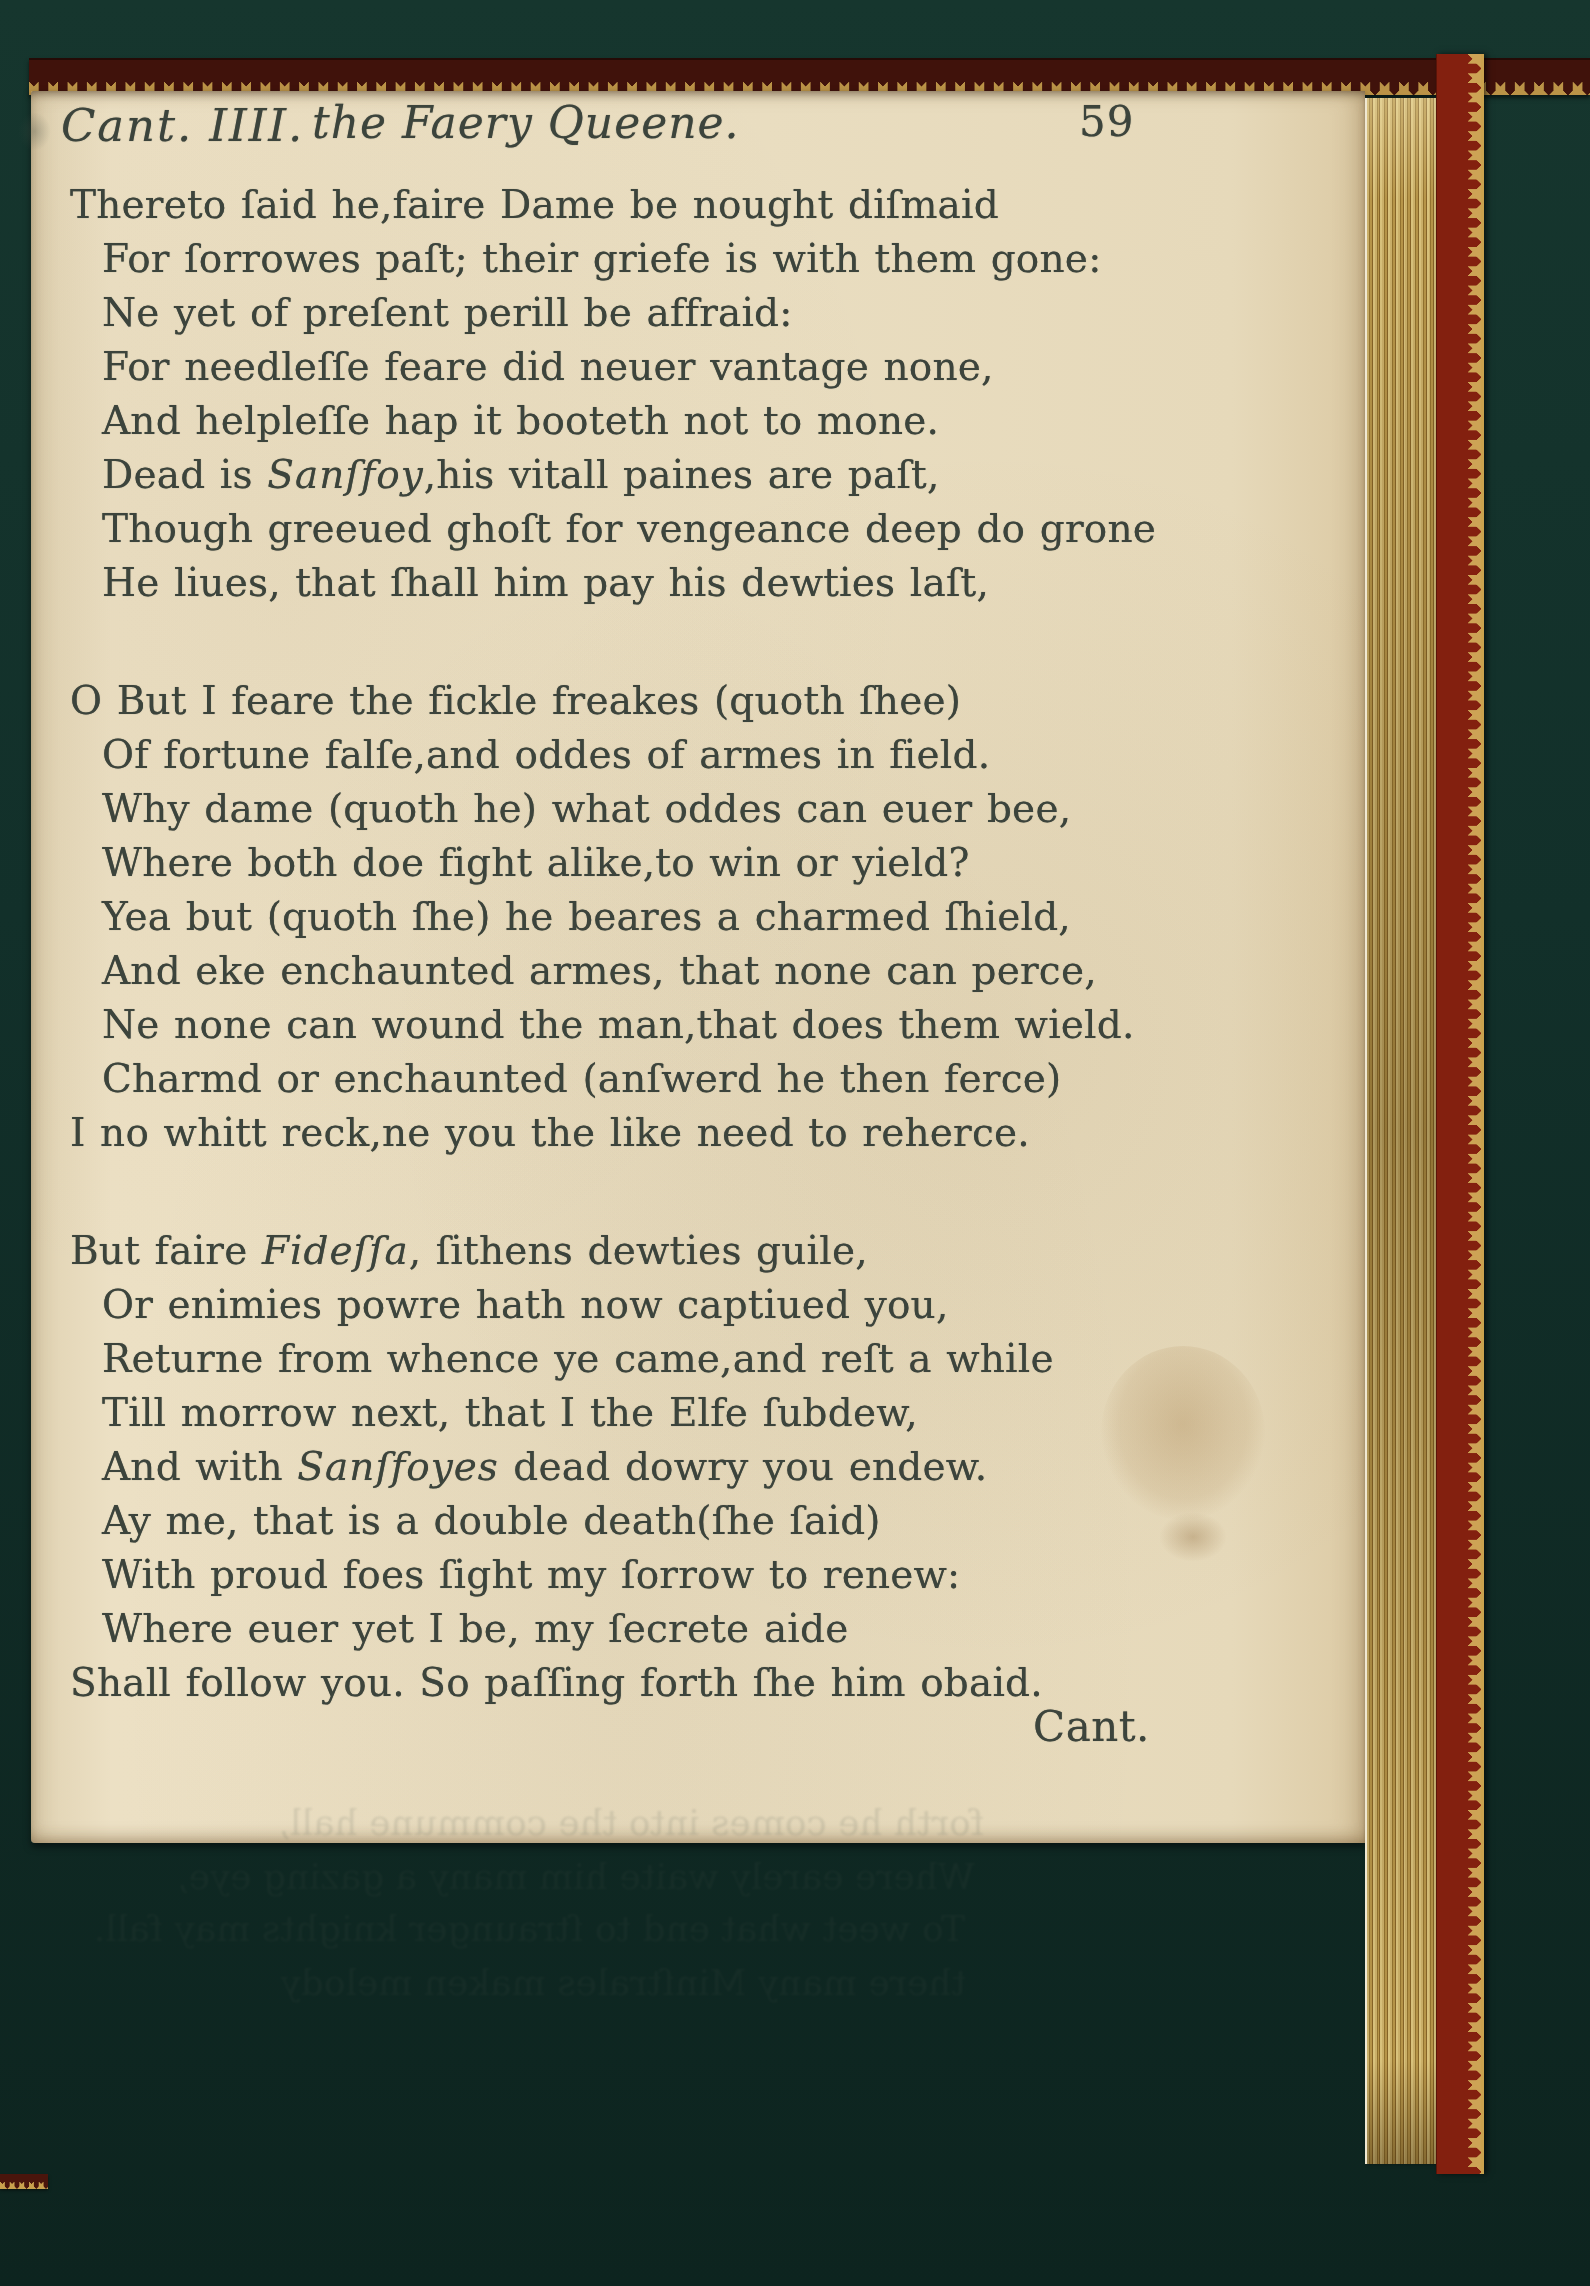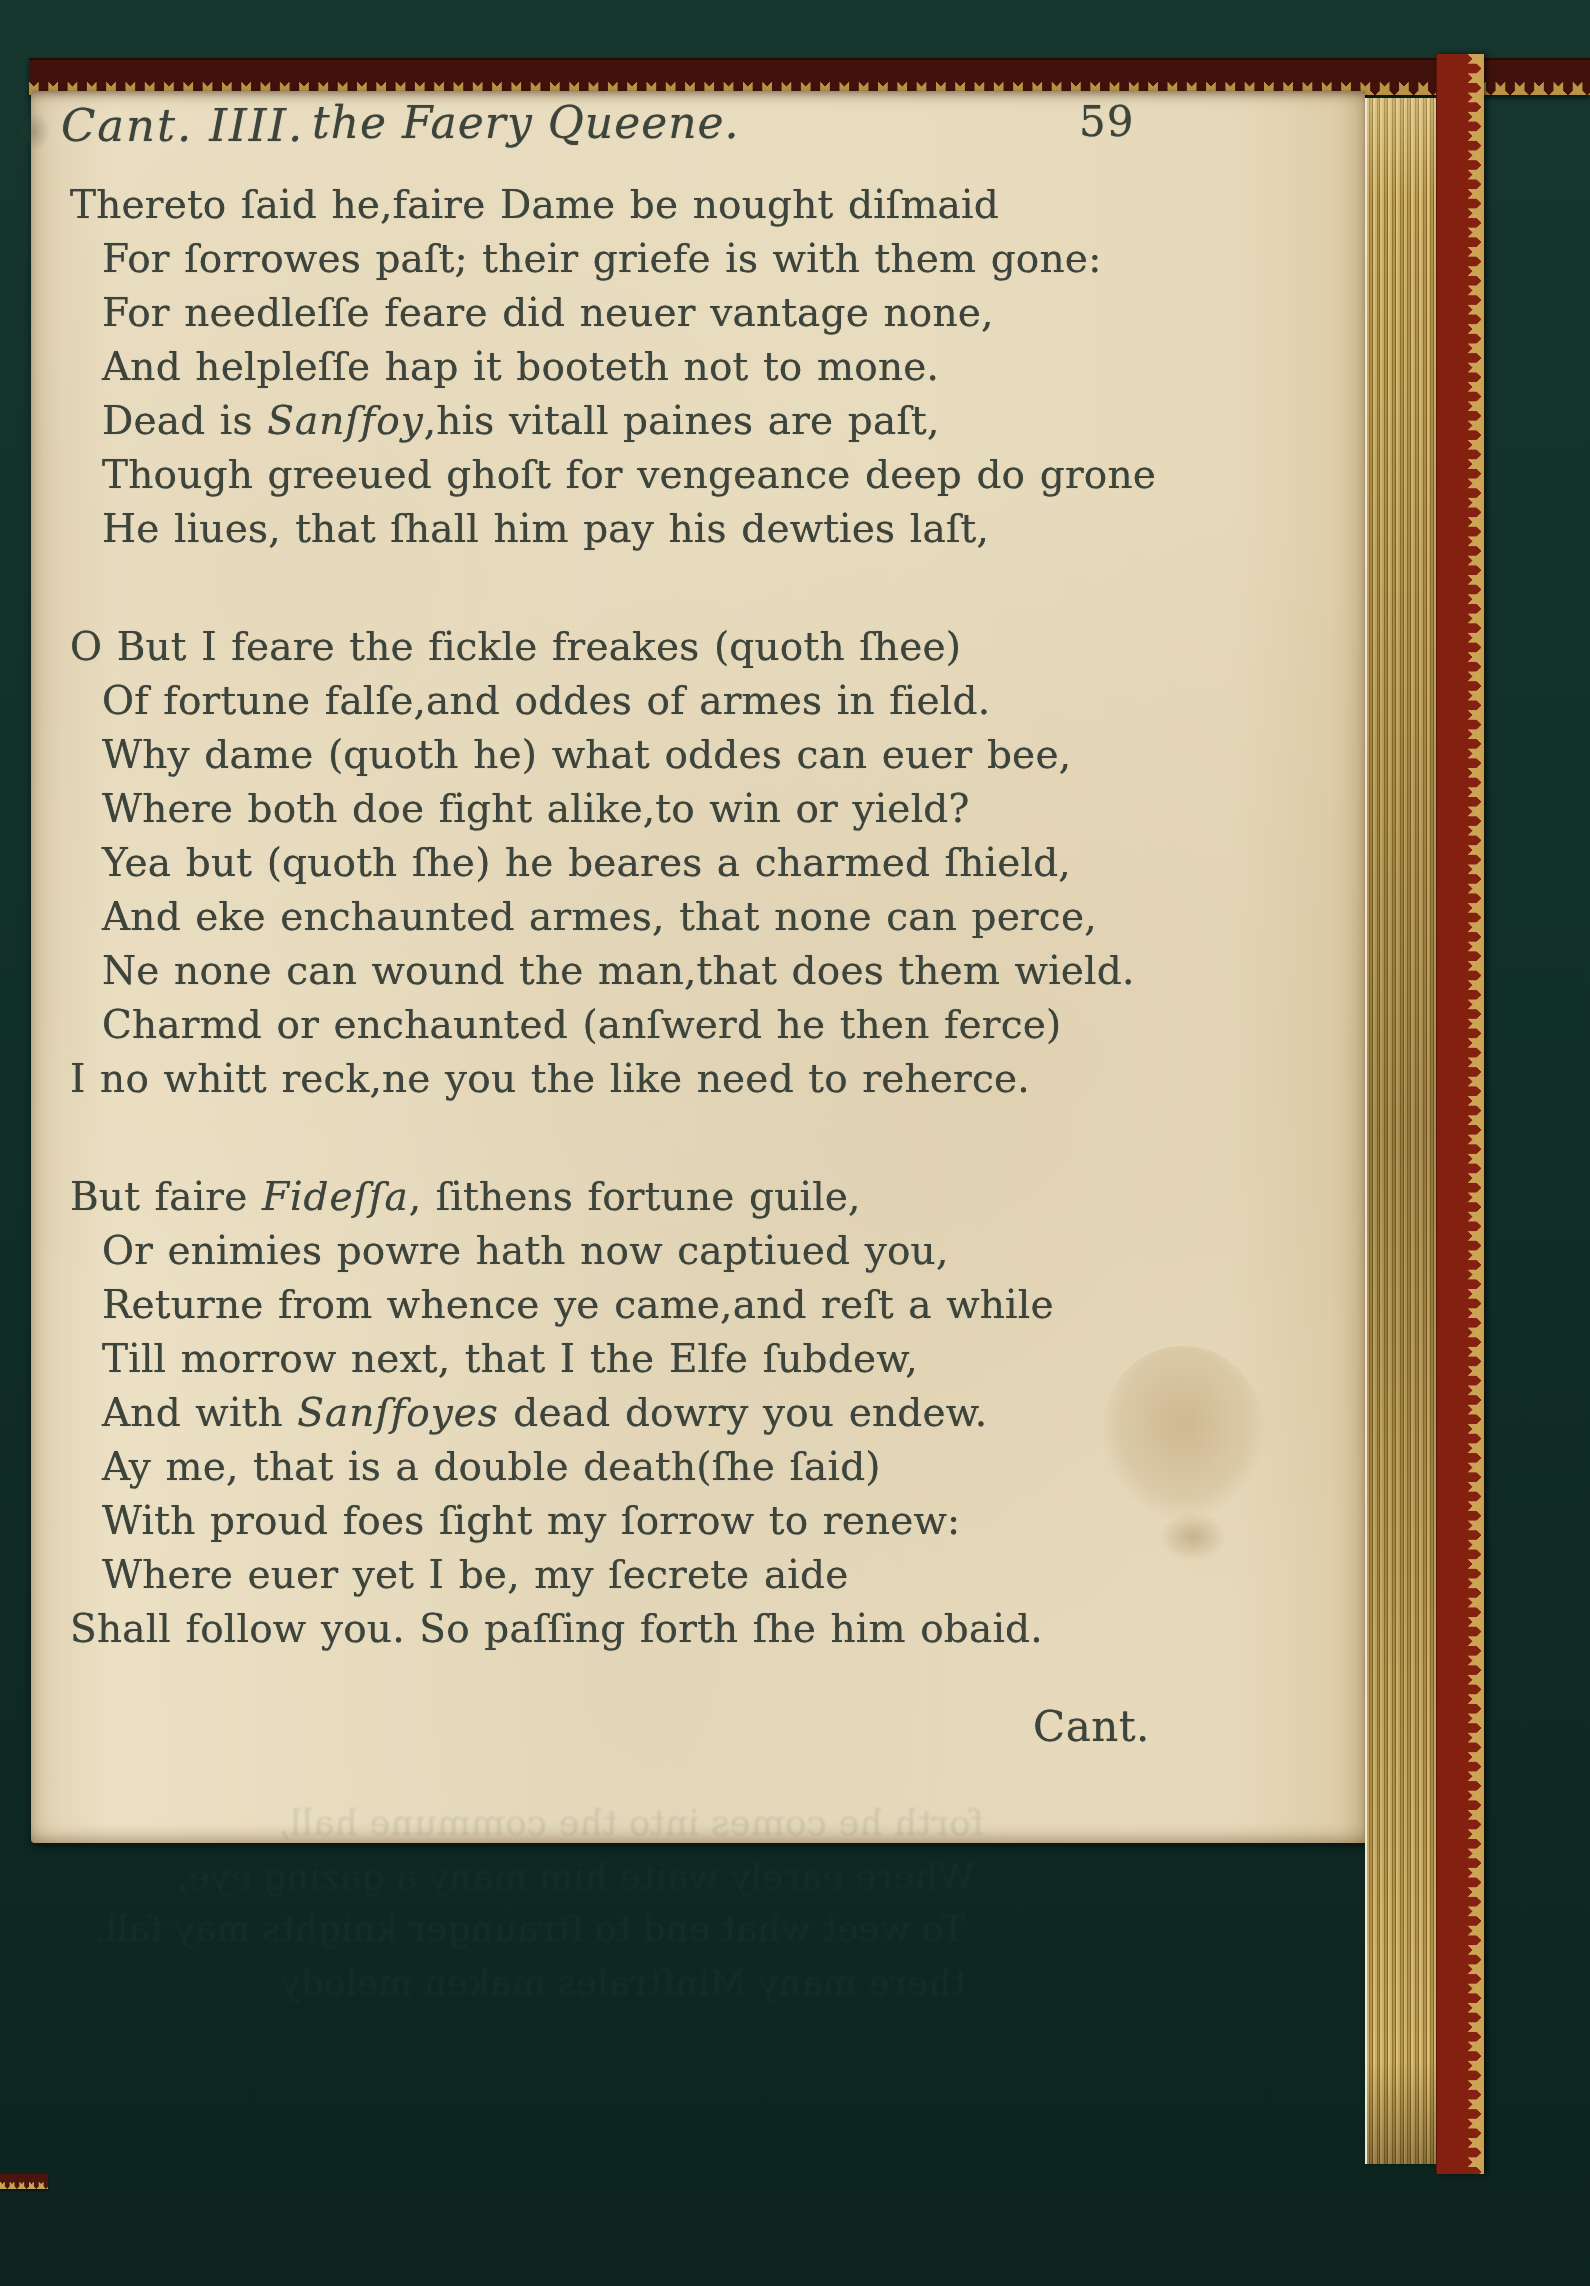--- a/index.html
+++ b/index.html
@@ -160,39 +160,40 @@
         <div class="bt bt0">forth he comes into the commune hall,</div>
         <div class="bt bt1">Where earely waite him many a gazing eye,</div>
         <div class="bt bt2">To weet what end to ſtraunger knights may fall.</div>
         <div class="bt bt3">there many Minſtrales maken melody</div>
       </div>
 
     <div class="poem">
         <div class="stanza">
           <div class="line"><span>Thereto ſaid he,faire Dame be nought diſmaid</span></div>
           <div class="line indent"><span>For ſorrowes paſt; their griefe is with them gone:</span></div>
+          <div class="line indent"><span>Ne yet of preſent perill be affraid:</span></div>
           <div class="line indent"><span>For needleſſe feare did neuer vantage none,</span></div>
           <div class="line indent"><span>And helpleſſe hap it booteth not to mone.</span></div>
           <div class="line indent"><span>Dead is </span><span class="it">Sanſfoy</span><span>,his vitall paines are paſt,</span></div>
           <div class="line indent"><span>Though greeued ghoſt for vengeance deep do grone</span></div>
           <div class="line indent"><span>He liues, that ſhall him pay his dewties laſt,</span></div>
         </div>
         <div class="stanza">
           <div class="line"><span>O But I feare the fickle freakes (quoth ſhee)</span></div>
           <div class="line indent"><span>Of fortune falſe,and oddes of armes in field.</span></div>
           <div class="line indent"><span>Why dame (quoth he) what oddes can euer bee,</span></div>
           <div class="line indent"><span>Where both doe fight alike,to win or yield?</span></div>
           <div class="line indent"><span>Yea but (quoth ſhe) he beares a charmed ſhield,</span></div>
           <div class="line indent"><span>And eke enchaunted armes, that none can perce,</span></div>
           <div class="line indent"><span>Ne none can wound the man,that does them wield.</span></div>
           <div class="line indent"><span>Charmd or enchaunted (anſwerd he then ferce)</span></div>
           <div class="line"><span>I no whitt reck,ne you the like need to reherce.</span></div>
         </div>
         <div class="stanza">
-          <div class="line"><span>But faire </span><span class="it">Fideſſa</span><span>, ſithens fortune guile,</span></div>
+          <div class="line"><span>But faire </span><span class="it">Fideſſa</span><span>, ſithens dewties guile,</span></div>
           <div class="line indent"><span>Or enimies powre hath now captiued you,</span></div>
           <div class="line indent"><span>Returne from whence ye came,and reſt a while</span></div>
           <div class="line indent"><span>Till morrow next, that I the Elfe ſubdew,</span></div>
           <div class="line indent"><span>And with </span><span class="it">Sanſfoyes</span><span> dead dowry you endew.</span></div>
           <div class="line indent"><span>Ay me, that is a double death(ſhe ſaid)</span></div>
           <div class="line indent"><span>With proud foes ſight my ſorrow to renew:</span></div>
           <div class="line indent"><span>Where euer yet I be, my ſecrete aide</span></div>
           <div class="line"><span>Shall follow you. So paſſing forth ſhe him obaid.</span></div>
         </div>
       </div>

